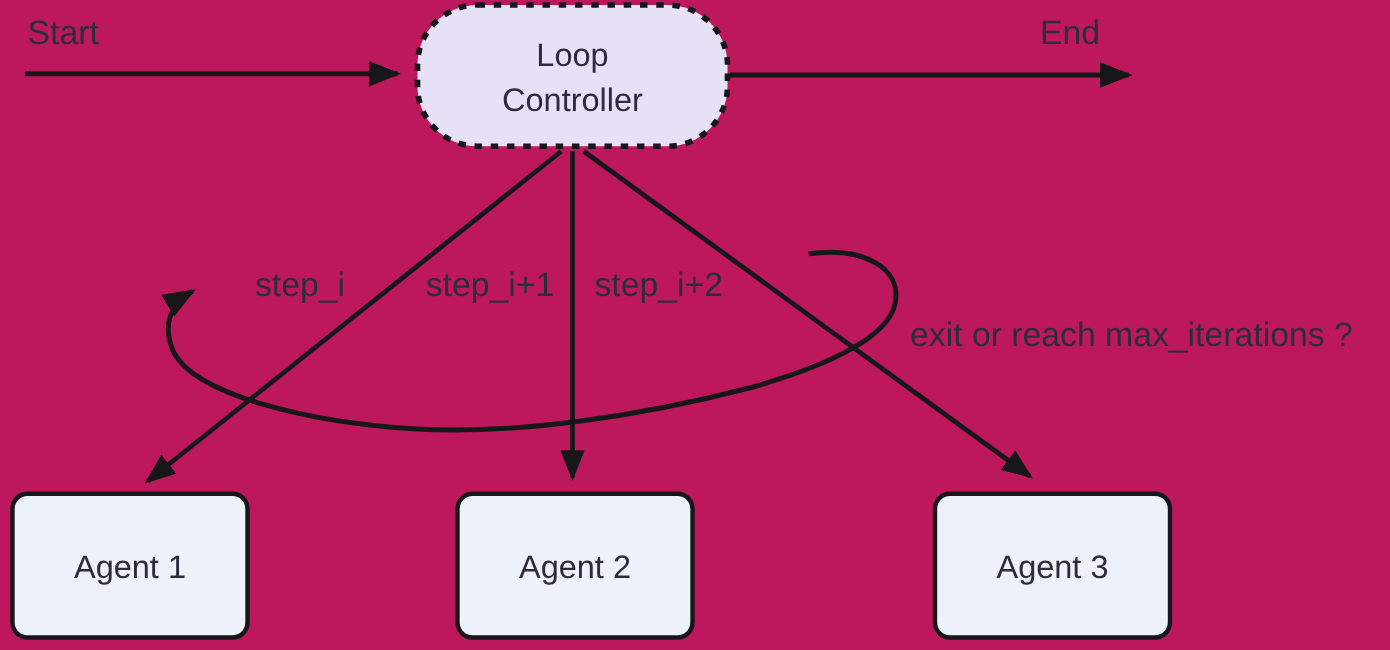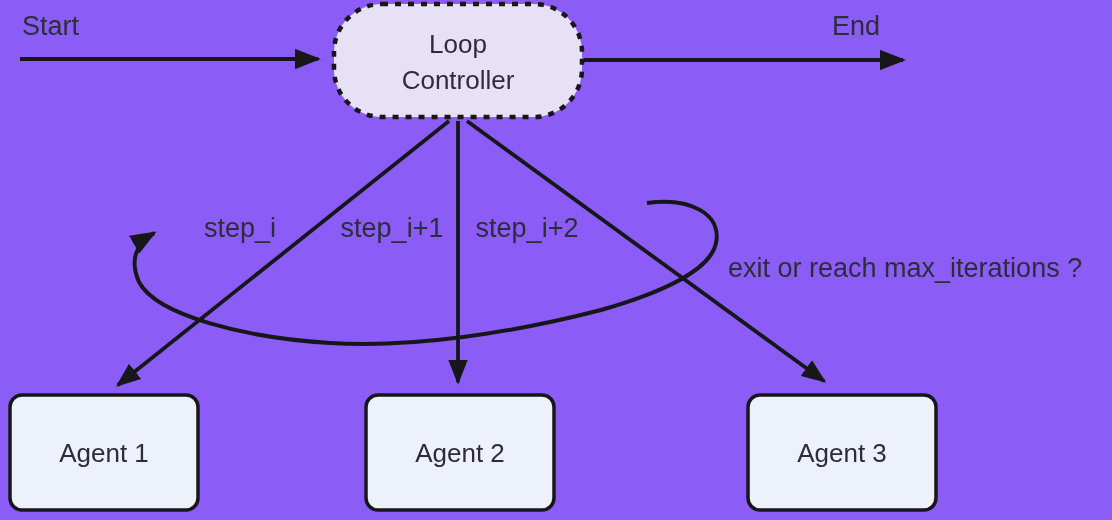--- a/index.html
+++ b/index.html
@@ -5,21 +5,21 @@
   html, body {
     margin: 0;
     padding: 0;
     background: #ffffff;
     font-family: "Liberation Sans", sans-serif;
   }
   .stage {
     position: relative;
     width: 1112px;
     height: 520px;
-    background: #8b5cf6;
+    background: #be185d;
     overflow: hidden;
   }
   svg { display: block; }
   .edge {
     stroke: #17171b;
     stroke-width: 3.8;
     fill: none;
   }
   .edge-thick {
     stroke: #17171b;

